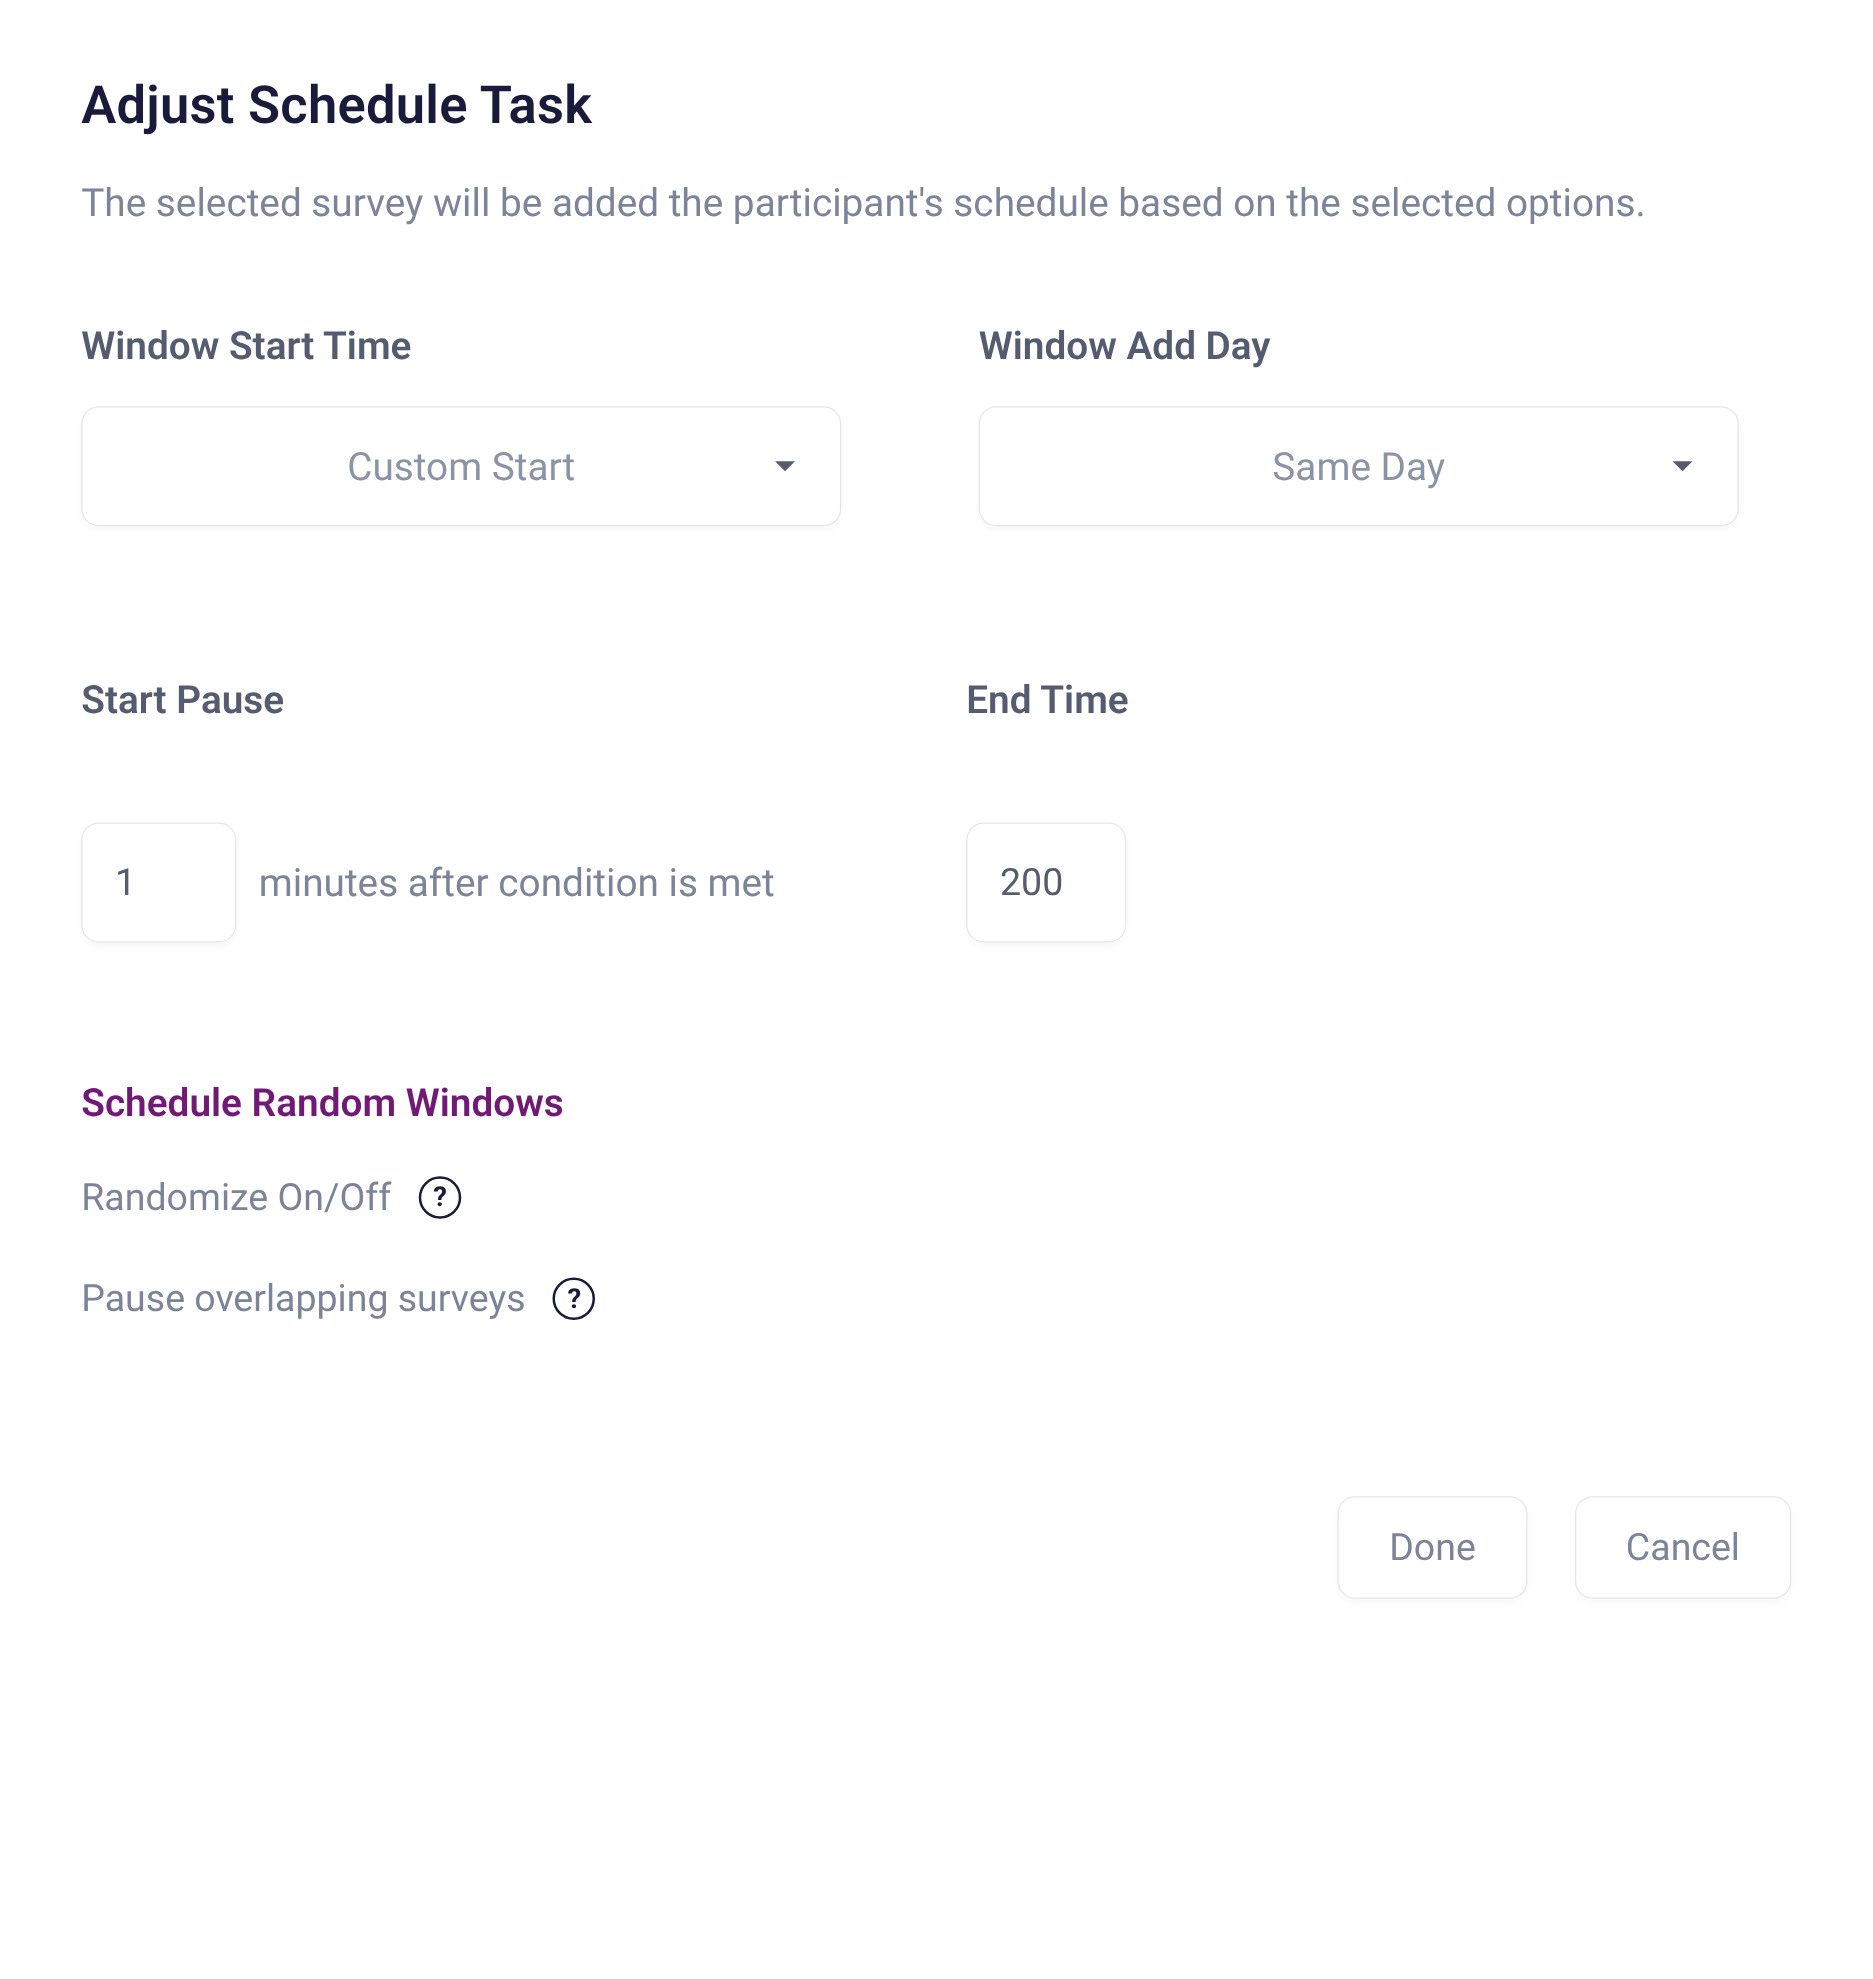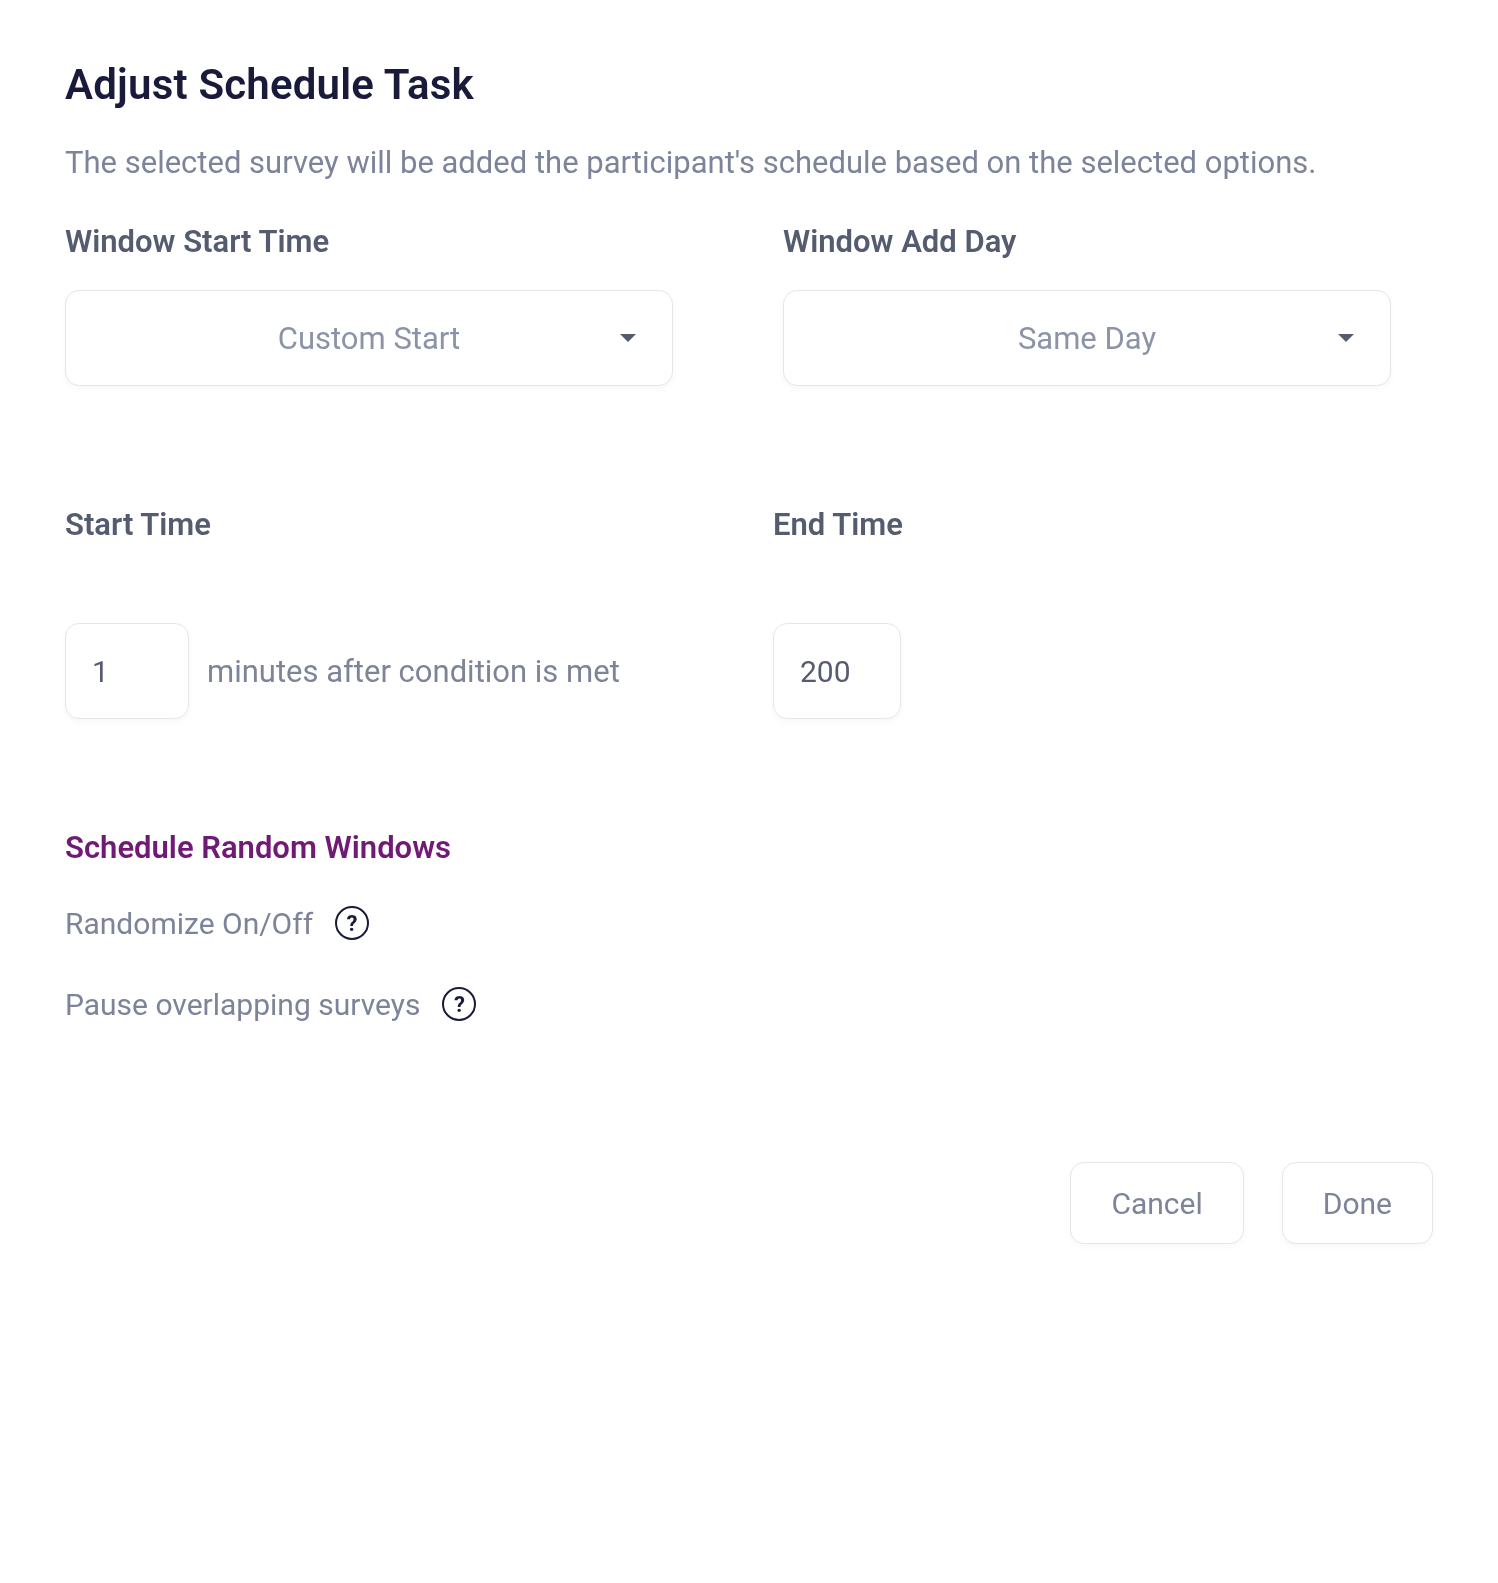--- a/index.html
+++ b/index.html
@@ -18,21 +18,21 @@
     font-weight: 600;
     color: #1a1b3a;
     margin: 0 0 30px 0;
     letter-spacing: 0.2px;
   }
   .subtitle {
     font-size: 31px;
     font-weight: 400;
     color: #7d8499;
     line-height: 1.55;
-    margin: 0 0 36px 0;
+    margin: 0 0 71px 0;
   }
   .row {
     display: flex;
     gap: 110px;
     margin-bottom: 80px;
   }
   .field {
     flex: 0 0 auto;
     width: 608px;
   }
@@ -201,21 +201,21 @@
       <div class="field-label">Window Add Day</div>
       <div class="select">
         <span class="select-value">Same Day</span>
         <span class="caret-down"></span>
       </div>
     </div>
   </div>
 
   <div class="time-row">
     <div class="time-group">
-      <div class="time-heading">Start Time</div>
+      <div class="time-heading">Start Pause</div>
       <div class="time-input-row">
         <input class="num-input" style="width: 124px;" type="text" value="1">
         <span class="suffix-text">minutes after condition is met</span>
       </div>
     </div>
     <div class="time-group">
       <div class="time-heading">End Time</div>
       <div class="time-input-row">
         <input class="num-input" style="width: 128px;" type="text" value="200">
       </div>
@@ -236,17 +236,17 @@
     <div class="toggle-row">
       <span class="toggle-label">Pause overlapping surveys</span>
       <span class="help-icon">?</span>
       <span class="toggle toggle-on">
         <span class="toggle-track"><span class="toggle-knob"></span></span>
       </span>
     </div>
   </div>
 
   <div class="footer">
+    <button class="btn">Done</button>
     <button class="btn">Cancel</button>
-    <button class="btn">Done</button>
   </div>
 
 </div>
 
 </body></html>

